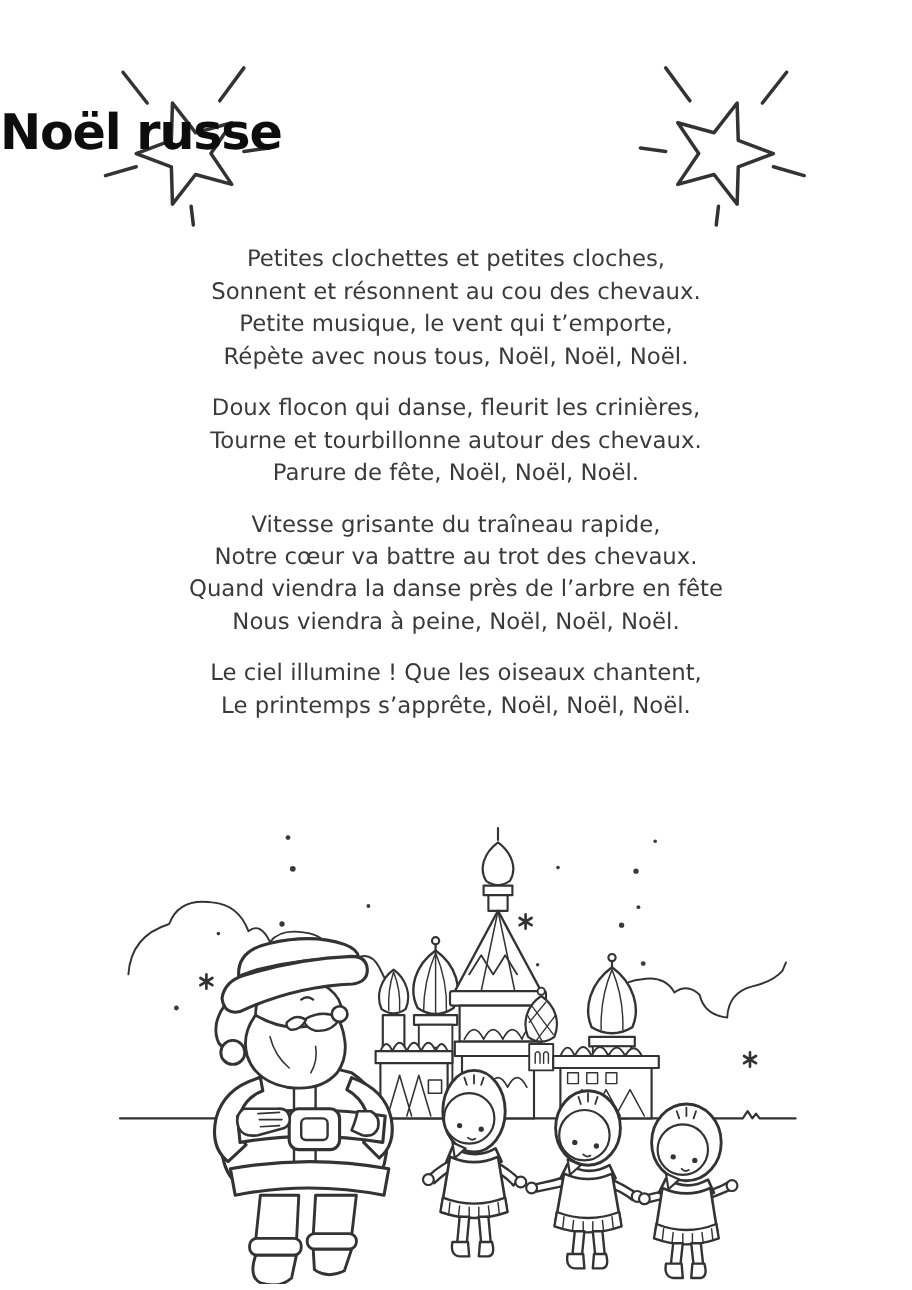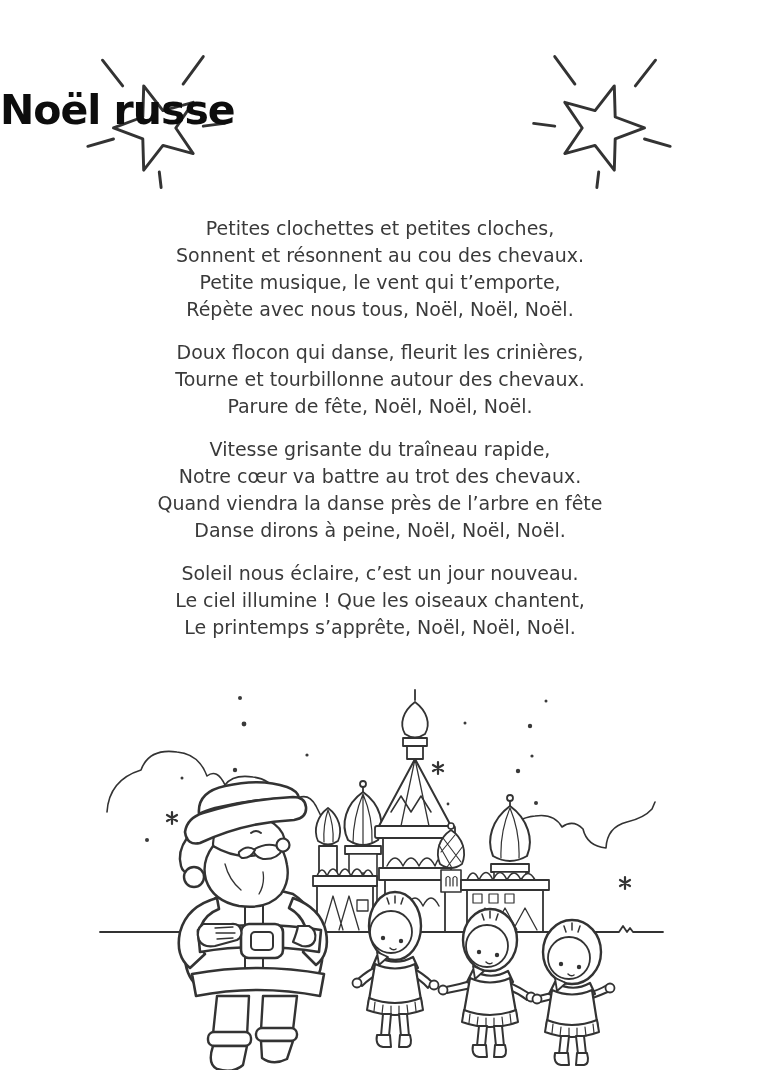--- a/index.html
+++ b/index.html
@@ -20,21 +20,21 @@
     font-size:41px;font-weight:bold;color:#0d0d0d;
     letter-spacing:-1px;
     font-family:"DejaVu Sans", sans-serif;
   }
   
   .poem{
     position:absolute;top:203px;left:0;right:0;
     text-align:center;color:#3a3a3a;
     font-size:19px;line-height:27px;
   }
-  .stanza{margin:12px 0 16px 0;}
+  .stanza{margin:0 0 16px 0;}
   
   .illustration{position:absolute;left:95px;top:680px;width:570px;height:390px;}
   svg .ln{stroke:#333;fill:none;stroke-linecap:round;stroke-linejoin:round;}
   svg .wh{fill:#fff;stroke:#333;stroke-linecap:round;stroke-linejoin:round;}
 </style>
 </head>
 <body>
 
 <div class="page">
 
@@ -71,24 +71,23 @@
     </div>
     <div class="stanza">
       <div>Doux flocon qui danse, fleurit les crinières,</div>
       <div>Tourne et tourbillonne autour des chevaux.</div>
       <div>Parure de fête, Noël, Noël, Noël.</div>
     </div>
     <div class="stanza">
       <div>Vitesse grisante du traîneau rapide,</div>
       <div>Notre cœur va battre au trot des chevaux.</div>
       <div>Quand viendra la danse près de l’arbre en fête</div>
-      <div>Danse dirons à peine, Noël, Noël, Noël.</div>
-    </div>
-    <div class="stanza">
-      <div>Soleil nous éclaire, c’est un jour nouveau.</div>
+      <div>Nous viendra à peine, Noël, Noël, Noël.</div>
+    </div>
+    <div class="stanza">
       <div>Le ciel illumine ! Que les oiseaux chantent,</div>
       <div>Le printemps s’apprête, Noël, Noël, Noël.</div>
     </div>
   </div>
 
   <svg class="illustration" viewBox="0 0 570 390" aria-hidden="true">
 
     <g fill="#3a3a3a">
       <circle cx="145" cy="18" r="2"></circle>
         <circle cx="149" cy="44" r="2.4"></circle>

